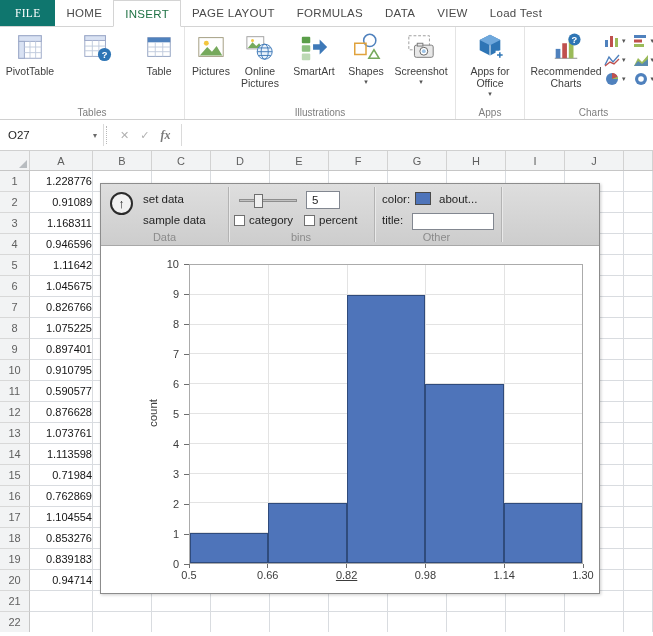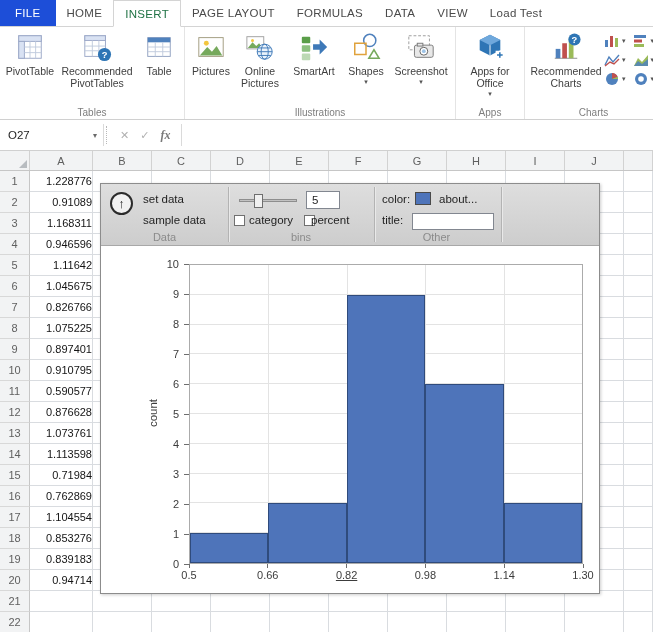--- a/index.html
+++ b/index.html
@@ -3,21 +3,21 @@
 <meta charset="utf-8">
 <style>
   * { box-sizing: border-box; margin: 0; padding: 0; }
   html,body { width:653px; height:636px; }
   body { font-family:"Liberation Sans", sans-serif; background:#fff; overflow:hidden; }
   .app { position:relative; width:653px; height:636px; background:#fff; overflow:hidden; }
 
   
   .tabbar { display:flex; height:27px; background:#fff; border-bottom:1px solid #d4d4d4; align-items:stretch; }
   .tab { padding:0 11px; display:flex; align-items:center; font-size:11.5px; color:#4a4a4a; letter-spacing:.3px; white-space:nowrap; }
-  .tab.file { background:#1d4ed8; color:#fff; padding:0 15px; }
+  .tab.file { background:#0f766e; color:#fff; padding:0 15px;font-family:Liberation Serif, serif; }
   .tab.active { background:#fff; color:#217346; border:1px solid #d4d4d4; border-bottom:1px solid #fff; margin-bottom:-1px; }
 
   
   .ribbon { height:93px; background:#fff; border-bottom:1px solid #d0d0d0; display:flex; overflow:hidden; }
   .rgroup { position:relative; padding:2px 3px 14px 3px; display:flex; align-items:flex-start; border-right:1px solid #e4e4e4; flex:none; }
   .rgroup-label { position:absolute; bottom:1px; left:0; right:0; text-align:center; font-size:10px; color:#7e7e7e; }
   .bigbtn { display:flex; flex-direction:column; align-items:center; padding:2px 1px; font-size:10.5px; color:#3f3f3f; text-align:center; line-height:1.15; flex:none; }
   .bigbtn .ic { width:32px; height:32px; margin-bottom:2px; display:flex; align-items:center; justify-content:center; }
   .blabel { white-space:normal; }
   .bcaret { font-size:7px; color:#555; margin-top:1px; }
@@ -108,21 +108,20 @@
       <div class="bigbtn w80">
         <span class="ic">
           <svg width="30" height="30" viewBox="0 0 32 32">
               <rect x="3" y="4" width="22" height="22" fill="#fff" stroke="#9aa7c7"></rect>
               <rect x="3" y="4" width="22" height="5" fill="#d9e2f3" stroke="#9aa7c7"></rect>
               <path d="M11 9v17M18 9v17M3 15h22M3 20h22" stroke="#c0cbdd" fill="none"></path>
               <circle cx="24" cy="24" r="7" fill="#2e75b5"></circle>
               <text x="24" y="27.5" text-anchor="middle" font-size="10" font-weight="bold" fill="#fff">?</text>
             </svg>
         </span>
-        <span class="blabel">Recommended PivotTables</span>
       </div>
       <div class="bigbtn w44">
         <span class="ic">
           <svg width="30" height="30" viewBox="0 0 32 32">
               <rect x="4" y="6" width="24" height="20" fill="#fff" stroke="#8fa0c0"></rect>
               <rect x="4" y="6" width="24" height="5" fill="#4f81bd"></rect>
               <path d="M12 11v15M20 11v15M4 16h24M4 21h24" stroke="#c0cbdd" fill="none"></path>
             </svg>
         </span>
         <span class="blabel">Table</span>
@@ -635,21 +634,21 @@
       <div class="tlink" style="left:42px;top:30px">sample data</div>
       <div class="seclabel" style="left:0;width:127px">Data</div>
 
       <div class="sldtrack">
           <div class="sldthumb"></div>
         </div>
       <div class="valbox">5</div>
       <span class="cb" style="left:133px;top:31px"></span>
       <div class="tlink" style="left:148px;top:30px">category</div>
       <span class="cb" style="left:203px;top:31px"></span>
-      <div class="tlink" style="left:210px;top:30px">percent</div>
+      <div class="tlink" style="left:218px;top:30px">percent</div>
       <div class="seclabel" style="left:127px;width:146px">bins</div>
 
       <div class="tlink" style="left:281px;top:9px">color:</div>
       <span class="swatch" style="background: rgb(78, 116, 186);"></span>
       <div class="tlink" style="left:338px;top:9px">about...</div>
       <div class="tlink" style="left:281px;top:30px">title:</div>
       <div class="titlebox"></div>
       <div class="seclabel" style="left:273px;width:125px">Other</div>
     </div>
 

